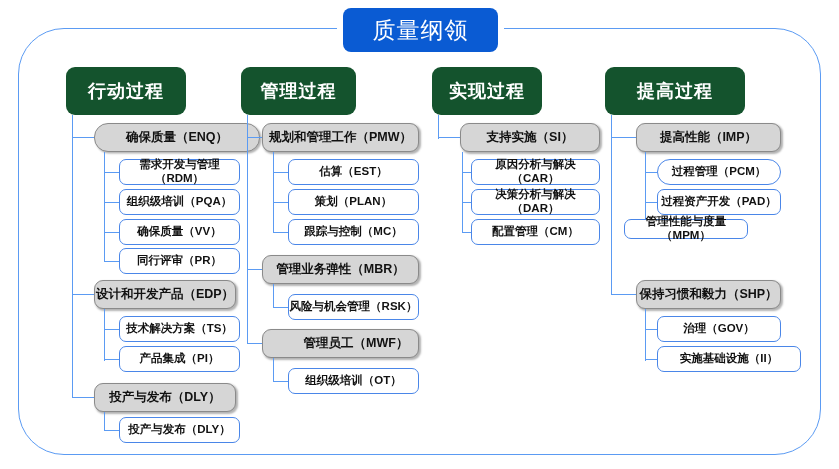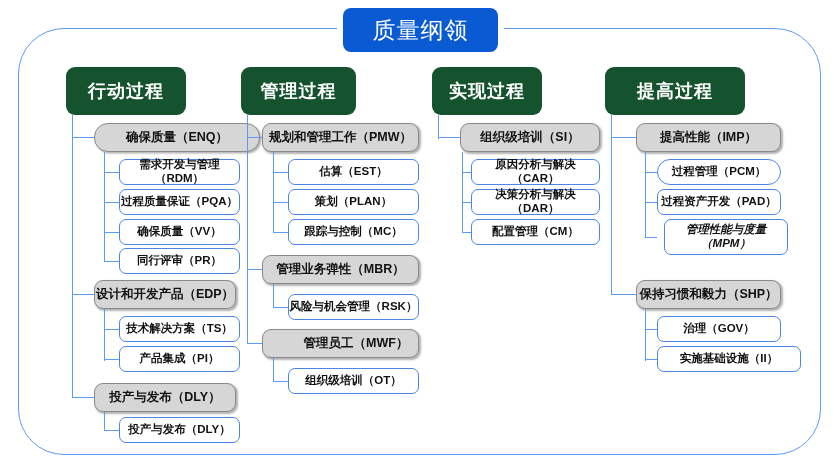--- a/index.html
+++ b/index.html
@@ -104,21 +104,21 @@
   <div class="hline" style="left:72px;top:294px;width:22px;"></div>
   <div class="hline" style="left:72px;top:397px;width:22px;"></div>
 
   <div class="gbox" style="left:94px;top:123px;width:166px;height:29px;border-radius:14px;">确保质量（ENQ）</div>
   <div class="vline" style="left:104px;top:152px;height:110px;"></div>
   <div class="hline" style="left:104px;top:172px;width:15px;"></div>
   <div class="hline" style="left:104px;top:202px;width:15px;"></div>
   <div class="hline" style="left:104px;top:232px;width:15px;"></div>
   <div class="hline" style="left:104px;top:261px;width:15px;"></div>
   <div class="wbox" style="left:119px;top:159px;width:121px;height:26px;">需求开发与管理（RDM）</div>
-  <div class="wbox" style="left:119px;top:189px;width:121px;height:26px;">过程质量保证（PQA）</div>
+  <div class="wbox" style="left:119px;top:189px;width:121px;height:26px;">组织级培训（PQA）</div>
   <div class="wbox" style="left:119px;top:219px;width:121px;height:26px;">确保质量（VV）</div>
   <div class="wbox" style="left:119px;top:248px;width:121px;height:26px;">同行评审（PR）</div>
 
   <div class="gbox" style="left:94px;top:280px;width:142px;height:29px;">设计和开发产品（EDP）</div>
   <div class="vline" style="left:104px;top:309px;height:52px;"></div>
   <div class="hline" style="left:104px;top:329px;width:15px;"></div>
   <div class="hline" style="left:104px;top:359px;width:15px;"></div>
   <div class="wbox" style="left:119px;top:316px;width:121px;height:26px;">技术解决方案（TS）</div>
   <div class="wbox" style="left:119px;top:346px;width:121px;height:26px;">产品集成（PI）</div>
 
@@ -151,21 +151,21 @@
   <div class="gbox" style="left:262px;top:329px;width:157px;height:29px;padding-left:31px;">管理员工（MWF）</div>
   <div class="vline" style="left:273px;top:358px;height:23px;"></div>
   <div class="hline" style="left:273px;top:381px;width:15px;"></div>
   <div class="wbox" style="left:288px;top:368px;width:131px;height:26px;">组织级培训（OT）</div>
 
   <div class="colhead" style="left:432px;top:67px;width:110px;">实现过程</div>
 
   <div class="vline" style="left:438px;top:115px;height:24px;"></div>
   <div class="hline" style="left:438px;top:137px;width:22px;"></div>
 
-  <div class="gbox" style="left:460px;top:123px;width:140px;height:29px;">组织级培训（SI）</div>
+  <div class="gbox" style="left:460px;top:123px;width:140px;height:29px;">支持实施（SI）</div>
   <div class="vline" style="left:462px;top:152px;height:81px;"></div>
   <div class="hline" style="left:462px;top:172px;width:9px;"></div>
   <div class="hline" style="left:462px;top:202px;width:9px;"></div>
   <div class="hline" style="left:462px;top:232px;width:9px;"></div>
   <div class="wbox" style="left:471px;top:159px;width:129px;height:26px;">原因分析与解决（CAR）</div>
   <div class="wbox" style="left:471px;top:189px;width:129px;height:26px;">决策分析与解决（DAR）</div>
   <div class="wbox" style="left:471px;top:219px;width:129px;height:26px;">配置管理（CM）</div>
 
   <div class="colhead" style="left:605px;top:67px;width:140px;">提高过程</div>
 
@@ -173,21 +173,21 @@
   <div class="hline" style="left:611px;top:137px;width:25px;"></div>
   <div class="hline" style="left:611px;top:294px;width:25px;"></div>
 
   <div class="gbox" style="left:636px;top:123px;width:145px;height:29px;">提高性能（IMP）</div>
   <div class="vline" style="left:645px;top:152px;height:86px;"></div>
   <div class="hline" style="left:645px;top:172px;width:12px;"></div>
   <div class="hline" style="left:645px;top:202px;width:12px;"></div>
   <div class="hline" style="left:645px;top:237px;width:12px;"></div>
   <div class="wbox" style="left:657px;top:159px;width:124px;height:26px;border-radius:13px;">过程管理（PCM）</div>
   <div class="wbox" style="left:657px;top:189px;width:124px;height:26px;">过程资产开发（PAD）</div>
-  <div class="wbox" style="left:664px;top:219px;width:124px;height:36px;white-space:pre-line;font-style:italic;">管理性能与度量
+  <div class="wbox" style="left:624px;top:219px;width:124px;height:20px;white-space:pre-line;">管理性能与度量
 （MPM）</div>
 
   <div class="gbox" style="left:636px;top:280px;width:145px;height:29px;">保持习惯和毅力（SHP）</div>
   <div class="vline" style="left:645px;top:309px;height:52px;"></div>
   <div class="hline" style="left:645px;top:329px;width:12px;"></div>
   <div class="hline" style="left:645px;top:359px;width:12px;"></div>
   <div class="wbox" style="left:657px;top:316px;width:124px;height:26px;">治理（GOV）</div>
   <div class="wbox" style="left:657px;top:346px;width:144px;height:26px;">实施基础设施（II）</div>
 
 </div>

